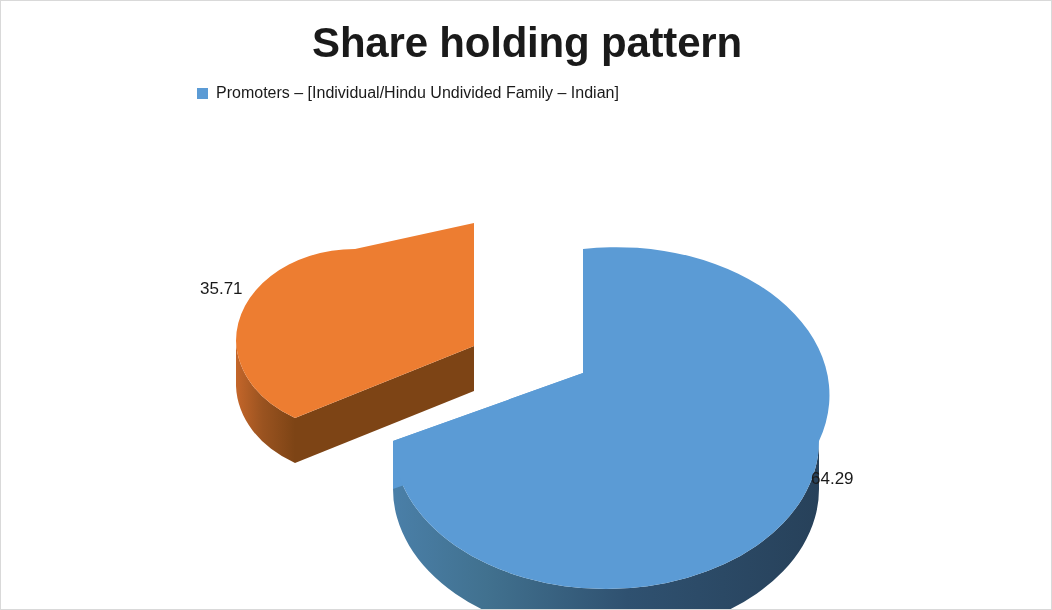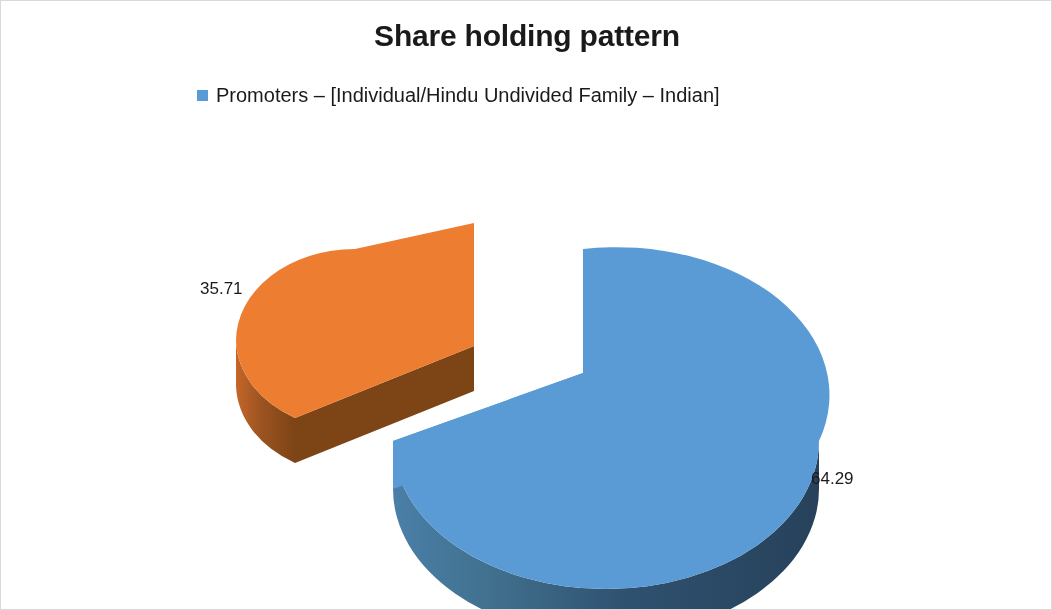--- a/index.html
+++ b/index.html
@@ -19,21 +19,21 @@
     border: 1px solid #d9d9d9;
     box-sizing: border-box;
     overflow: hidden;
   }
   #chart-title {
     position: absolute;
     top: 18px;
     left: 0;
     width: 1052px;
     text-align: center;
-    font-size: 30px;
+    font-size: 42px;
     font-weight: bold;
     color: #1a1a1a;
     letter-spacing: -0.2px;
   }
   #legend {
     position: absolute;
     top: 84px;
     left: 196px;
     display: flex;
     flex-direction: column;
@@ -44,21 +44,21 @@
     align-items: center;
     gap: 8px;
   }
   .legend-swatch {
     width: 11px;
     height: 11px;
     flex: 0 0 11px;
     display: inline-block;
   }
   .legend-label {
-    font-size: 20px;
+    font-size: 16px;
     color: #1a1a1a;
     white-space: nowrap;
     line-height: 1;
   }
   #pie-svg {
     position: absolute;
     top: 0;
     left: 0;
   }
   .data-label {

